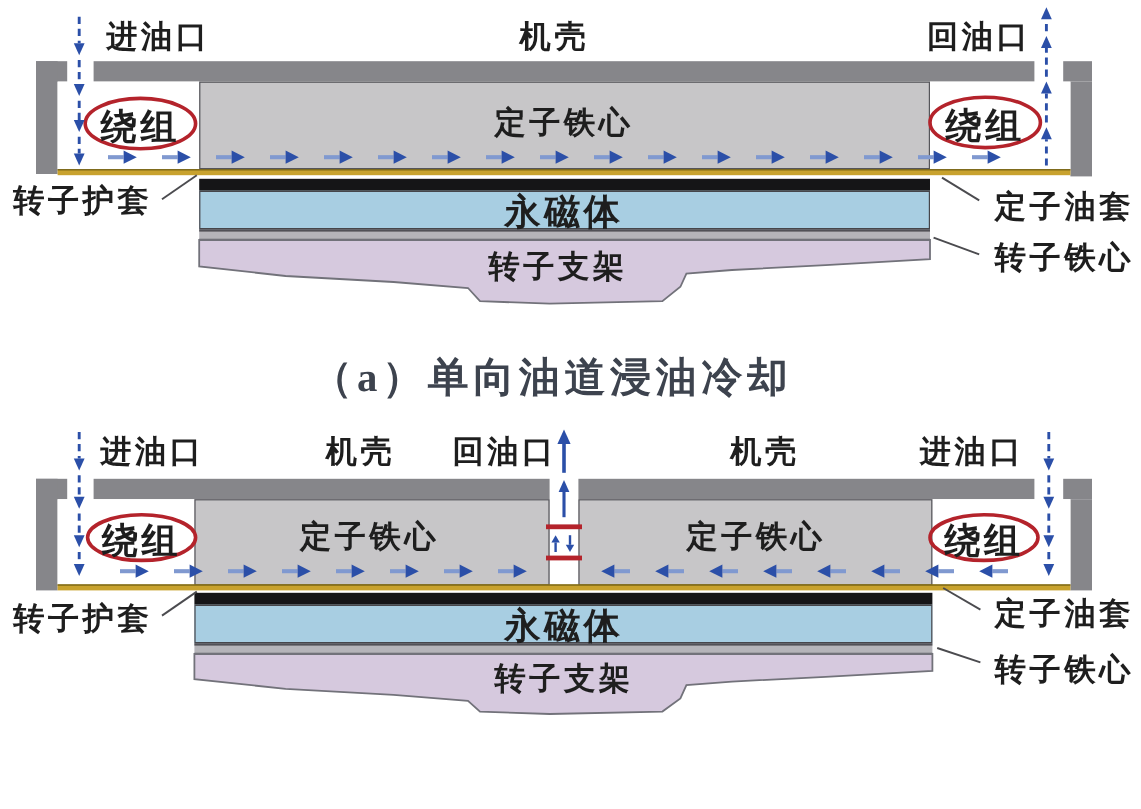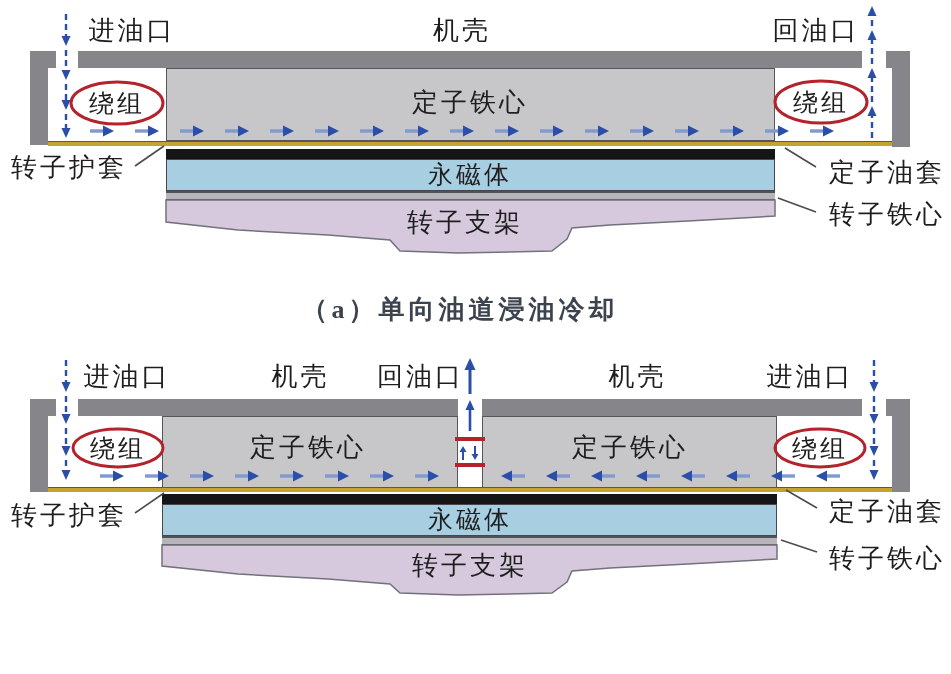--- a/index.html
+++ b/index.html
@@ -21,25 +21,25 @@
   .graystrip{background:var(--rotor-core-strip);border-top:2px solid #515157;border-bottom:1px solid #515157;}
   .redbar{background:var(--winding-circle);}
   #overlay{position:absolute;left:0;top:0;z-index:2;pointer-events:none;}
   .bracket{fill:var(--rotor-bracket);stroke:#72727a;stroke-width:1.5;}
   .ring{fill:none;stroke:var(--winding-circle);stroke-width:3;}
   .leader{stroke:#4b4b4f;stroke-width:1.6;}
   .dash{stroke:var(--arrow-blue);stroke-width:2.4;stroke-dasharray:6 4;fill:none;}
   .solid{stroke:var(--arrow-blue);fill:none;}
   .tail{stroke:var(--arrow-light-blue);stroke-width:3.4;}
   .ahead{fill:var(--arrow-blue);}
-  .lbl{position:absolute;z-index:3;font-weight:400;font-size:26px;line-height:1.15;
+  .lbl{position:absolute;z-index:3;font-weight:700;font-size:26px;line-height:1.15;
        color:var(--label-text);letter-spacing:3px;text-align:center;white-space:nowrap;}
-  .lbl.sm{font-size:25px;}
+  .lbl.sm{font-size:30px;}
   .cap{position:absolute;left:0;width:920px;z-index:3;text-align:center;font-weight:600;
-       font-size:26px;color:var(--caption-text);letter-spacing:4px;}
+       font-size:34px;color:var(--caption-text);letter-spacing:4px;}
 </style>
 </head>
 <body>
 
 <div id="canvas">
 
   <div class="blk casing" style="left:30px;top:51px;width:26px;height:17px"></div>
   <div class="blk casing" style="left:78px;top:51px;width:784px;height:17px"></div>
   <div class="blk casing" style="left:886px;top:51px;width:24px;height:17px"></div>
   <div class="blk casing" style="left:30px;top:51px;width:18px;height:94px"></div>

